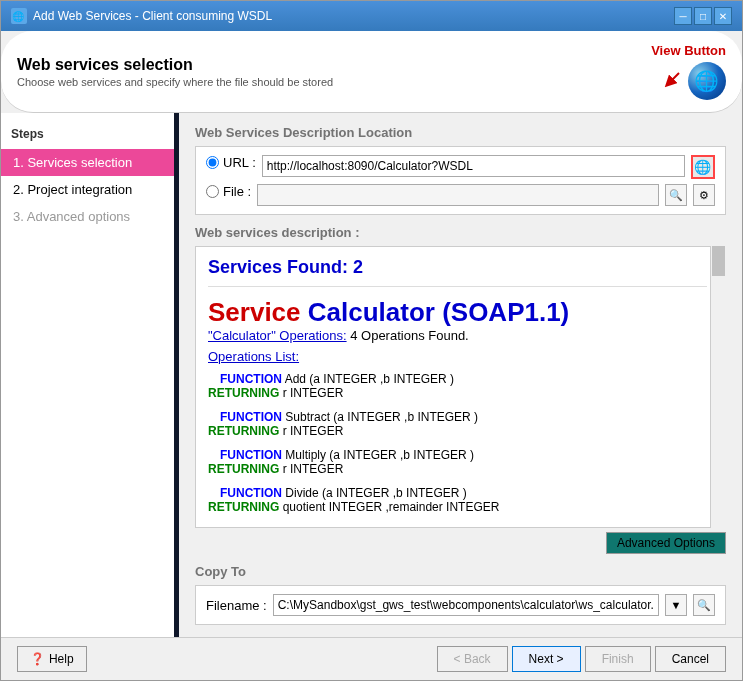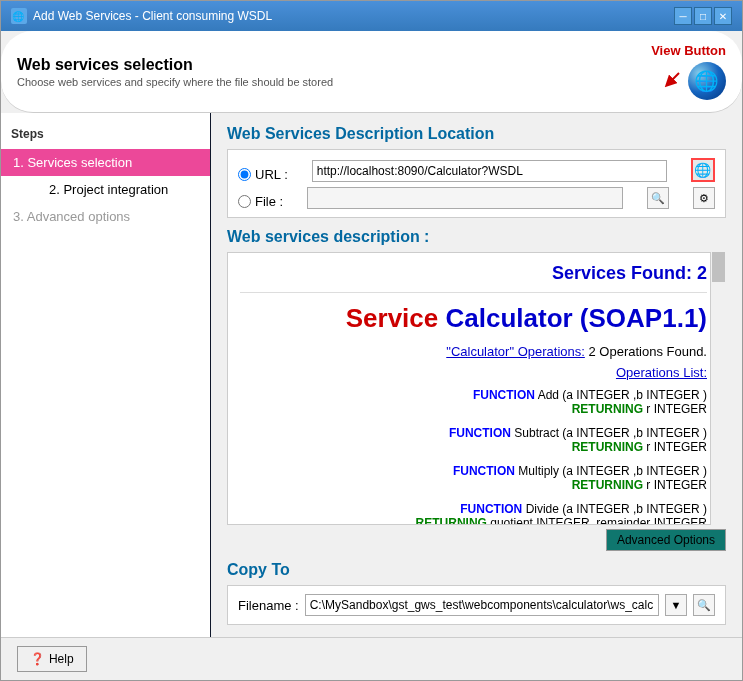--- a/index.html
+++ b/index.html
@@ -12,46 +12,46 @@
     .title-bar-icon { width: 16px; height: 16px; background: #5ba8e8; border-radius: 2px; font-size: 10px; display: flex; align-items: center; justify-content: center; }
     .title-bar-buttons { display: flex; gap: 2px; }
     .title-bar-btn { width: 18px; height: 18px; background: #5ba8e8; border: 1px solid #2a6a9a; color: white; font-size: 10px; cursor: pointer; display: flex; align-items: center; justify-content: center; }
     
     .header { background: white; padding: 12px 16px; border-bottom: 1px solid #ccc; display: flex; align-items: center; justify-content: space-between; border-radius: 32px; }
     .header-text h1 { font-size: 16px; font-weight: bold; color: #000; }
     .header-text p { font-size: 11px; color: #555; margin-top: 2px; }
     
     .content { display: flex; flex: 1; overflow: hidden; }
     
-    .sidebar { width: 210px; background: white; border-right: 1px solid #0f172a; padding: 10px 0; }
+    .sidebar { width: 178px; background: white; border-right: 5px solid #0f172a; padding: 10px 0; }
     .sidebar-title { font-size: 12px; font-weight: bold; color: #333; padding: 4px 10px 8px; }
     .sidebar-item { padding: 6px 12px; cursor: pointer; font-size: 13px; }
     .sidebar-item.active { background: #ec4899; color: white; }
     .sidebar-item.inactive { color: #999; }
-    .sidebar-item.normal { color: #000; margin-left: 36px; }
+    .sidebar-item.normal { color: #000; }
     
     .main { flex: 1; padding: 12px 16px; display: flex; flex-direction: column; gap: 10px; overflow: hidden; }
     
-    .section-title { font-size: 16px; font-weight: bold; color: #0369a1; margin-bottom: 6px; }
+    .section-title { font-size: 13px; font-weight: bold; color: #737373; margin-bottom: 6px; }
     
     .url-section { background: white; border: 1px solid #ccc; padding: 8px 10px; }
-    .url-row { display: flex; align-items: flex-end; gap: 24px; margin-bottom: 5px; }
+    .url-row { display: flex; align-items: flex-start; gap: 6px; margin-bottom: 5px; }
     .url-row:last-child { margin-bottom: 0; }
     .radio-label { display: flex; align-items: center; gap: 4px; font-size: 13px; }
     .url-input { flex: 1; padding: 2px 4px; border: 1px solid #aaa; font-size: 12px; height: 22px; }
     .icon-btn { width: 22px; height: 22px; background: #f5f5f5; border: 1px solid #aaa; display: flex; align-items: center; justify-content: center; cursor: pointer; font-size: 11px; }
     .globe-btn { background: #e8e8e8; border: 2px solid #ff4444; width: 24px; height: 24px; }
     
     .desc-section { flex: 1; display: flex; flex-direction: column; min-height: 0; }
     .desc-box { flex: 1; border: 1px solid #ccc; background: white; overflow-y: auto; padding: 10px 12px; min-height: 0; }
     
     .services-found { font-size: 18px; font-weight: bold; color: #000; border-bottom: 1px solid #ddd; padding-bottom: 8px; margin-bottom: 10px; }
     .services-found span { color: #0000cc; }
     
-    .service-title { font-size: 26px; font-weight: bold; margin-bottom: 10px; }
+    .service-title { font-size: 26px; font-weight: bold; }
     .service-title .service-word { color: #cc0000; }
     .service-title .service-name { color: #0000cc; }
     
     .operations-heading { color: #0000cc; text-decoration: underline; font-size: 13px; margin-bottom: 4px; cursor: pointer; }
     .operations-count { color: #000; font-size: 13px; }
     
     .operations-list-title { color: #0000cc; text-decoration: underline; font-size: 13px; margin-bottom: 8px; margin-top: 6px; cursor: pointer; }
     
     .function-block { margin-bottom: 10px; }
     .func-line { font-size: 12px; color: #000; }
@@ -146,32 +146,32 @@
             </label>
             <input type="text" class="url-input" style="background: rgb(245, 245, 245);">
             <div class="icon-btn">🔍</div>
             <div class="icon-btn">⚙</div>
           </div>
         </div>
       </div>
 
       <div class="desc-section">
         <div class="section-title">Web services description :</div>
-        <div style="position:relative; flex:1; min-height:0; display:flex; flex-direction:column;text-align:right;">
+        <div style="position:relative; flex:1; min-height:0; display:flex; flex-direction:column;">
           <div class="desc-box" style="padding-right:18px;">
             <div class="services-found">
               <span>Services Found</span><span>: 2</span>
             </div>
             <div class="service-title">
               <span class="service-word">Service</span>
               <span class="service-name">Calculator (SOAP1.1)</span>
             </div>
             <div style="margin-bottom:6px;">
               <span class="operations-heading">"Calculator"  Operations:</span>
-              <span class="operations-count">2 Operations Found.</span>
+              <span class="operations-count">4 Operations Found.</span>
             </div>
             <div class="operations-list-title">Operations List:</div>
 
             <div class="function-block">
               <div class="func-line"><span class="keyword-func">FUNCTION</span> <span>Add (a INTEGER ,b INTEGER )</span></div>
               <div class="func-line"><span class="keyword-ret">RETURNING</span> <span> r INTEGER</span></div>
             </div>
             <div class="function-block">
               <div class="func-line"><span class="keyword-func">FUNCTION</span> <span>Subtract (a INTEGER ,b INTEGER )</span></div>
               <div class="func-line"><span class="keyword-ret">RETURNING</span> <span> r INTEGER</span></div>
@@ -209,14 +209,20 @@
     </div>
   </div>
 
   <div class="footer">
     <div class="footer-left">
       <button class="help-btn">
         <span>❓</span>
         <span>Help</span>
       </button>
     </div>
+    <div class="footer-right">
+      <button class="footer-btn disabled">&lt; Back</button>
+      <button class="footer-btn primary">Next &gt;</button>
+      <button class="footer-btn disabled">Finish</button>
+      <button class="footer-btn">Cancel</button>
+    </div>
   </div>
 </div>
 
 </body></html>

